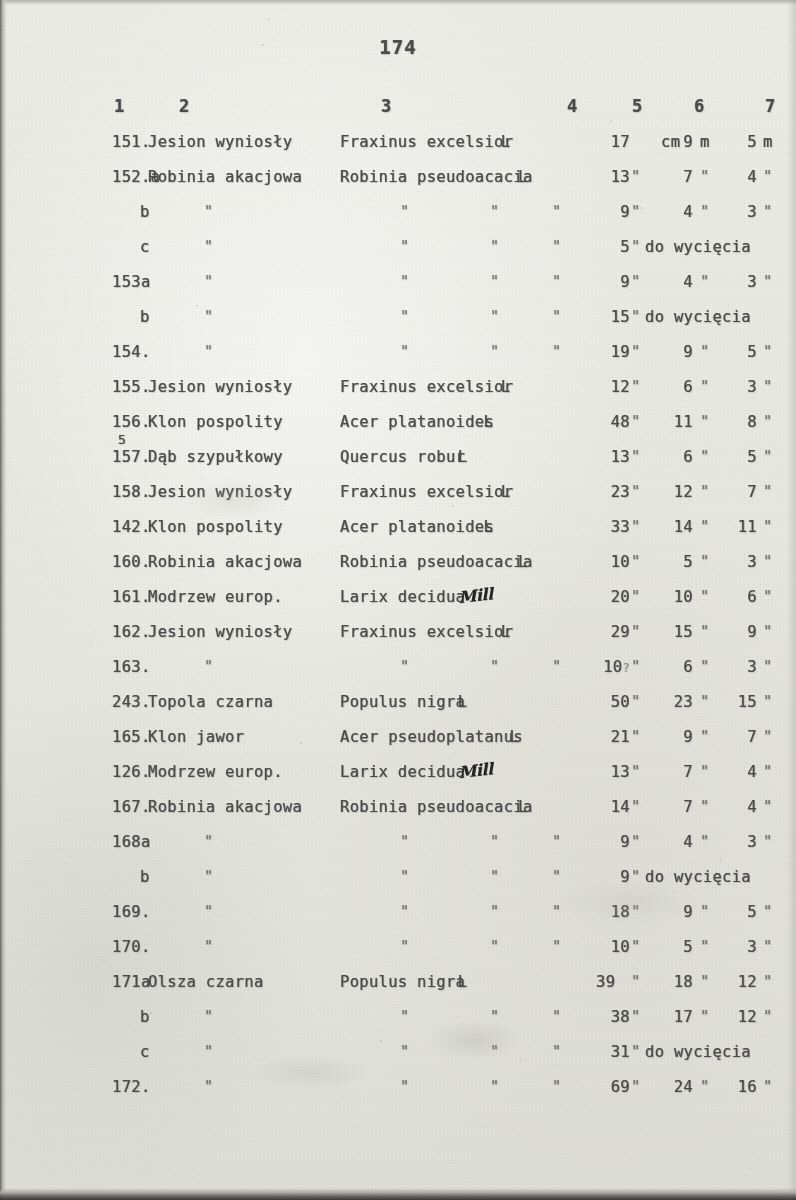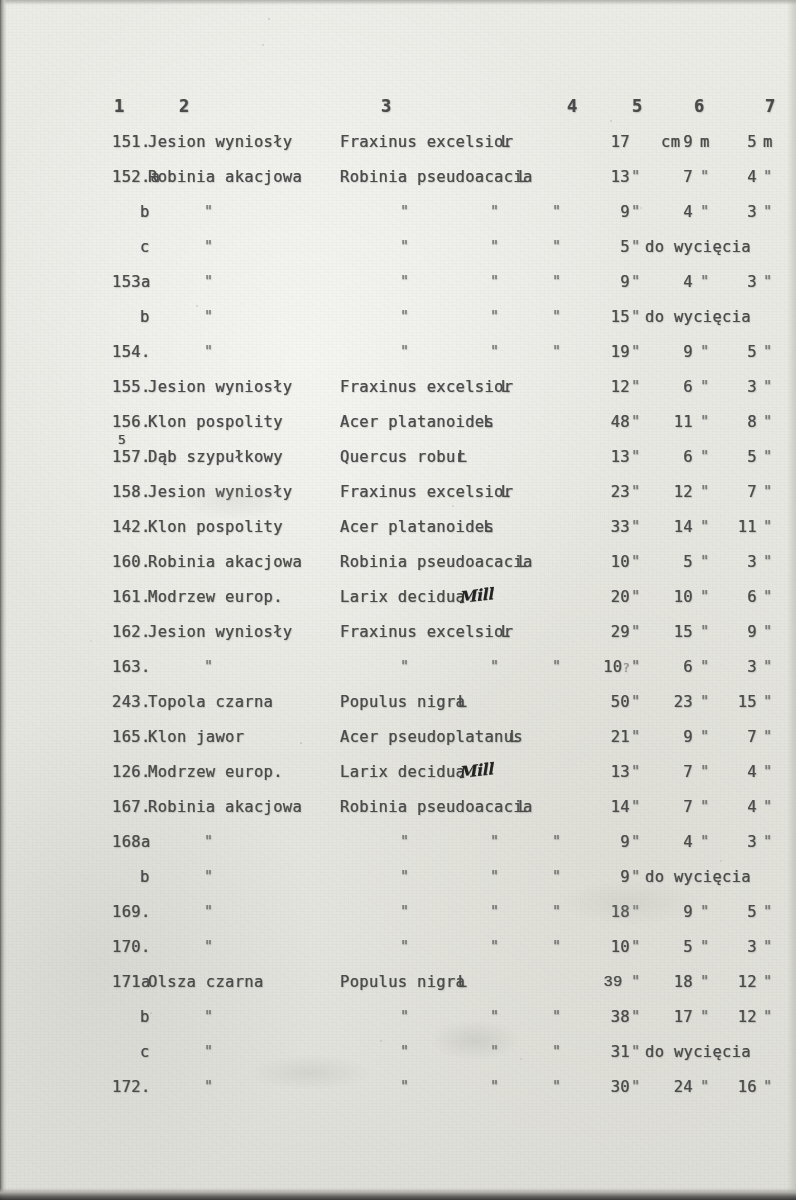--- a/index.html
+++ b/index.html
@@ -141,20 +141,21 @@
   .smudge{position:absolute;border-radius:50%;pointer-events:none;}
 </style>
 </head>
 <body>
 
 <div id="paper"></div>
 <div id="grain"></div>
 
 <div id="content">
 
+  <div id="page-number" class="ink">174</div>
 
   <div id="dot-rule-top" class="dot-rule ink">
       <span style="position:absolute;left:0.0px;opacity:0.83">.</span>
       <span style="position:absolute;left:22.0px;opacity:0.92">.</span>
       <span style="position:absolute;left:44.0px;opacity:0.77">.</span>
       <span style="position:absolute;left:64.0px;opacity:0.96">.</span>
       <span style="position:absolute;left:70.0px;opacity:0.70">.</span>
       <span style="position:absolute;left:91.0px;opacity:0.99">.</span>
       <span style="position:absolute;left:111.0px;opacity:0.63">.</span>
       <span style="position:absolute;left:131.0px;opacity:1.00">.</span>
@@ -533,21 +534,21 @@
         <div class="cell c-height ink" style="left: 667px; width: 26px; text-align: right;">5</div>
         <div class="cell c-u2 ink faint" style="left: 700px;">"</div>
         <div class="cell c-crown ink" style="left: 731px; width: 26px; text-align: right;">3</div>
         <div class="cell c-u3 ink faint" style="left: 763px;">"</div>
       </div>
       <div class="row">
         <div class="cell c-index ink" style="left: 112px;">171a</div>
         <div class="cell c-polish ink" style="left: 148px;">Olsza czarna</div>
         <div class="cell c-latin ink" style="left: 340px;">Populus nigra</div>
         <div class="cell c-auth ink" style="left: 457.8px;">L</div>
-        <div class="cell c-girth ink" style="left: 596px; width: 34px; text-align: center; font-family: Liberation Mono, monospace;">39</div>
+        <div class="cell c-girth ink" style="left: 596px; width: 34px; text-align: left;">39</div>
         <div class="cell c-u1 ink faint" style="left: 631px;">"</div>
         <div class="cell c-height ink" style="left: 667px; width: 26px; text-align: right;">18</div>
         <div class="cell c-u2 ink faint" style="left: 700px;">"</div>
         <div class="cell c-crown ink" style="left: 731px; width: 26px; text-align: right;">12</div>
         <div class="cell c-u3 ink faint" style="left: 763px;">"</div>
       </div>
       <div class="row">
         <div class="cell c-index ink" style="left: 140px;">b</div>
         <div class="cell c-polish ditto ink faint" style="left: 204px;">"</div>
         <div class="cell c-latin ditto ink faint" style="left: 400px;">"</div>
@@ -569,21 +570,21 @@
         <div class="cell c-girth ink" style="left: 596px; width: 34px; text-align: right;">31</div>
         <div class="cell c-u1 ink faint" style="left: 631px;">"</div>
         <div class="cell c-note ink" style="left: 645px;">do wycięcia</div>
       </div>
       <div class="row">
         <div class="cell c-index ink" style="left: 112px;">172.</div>
         <div class="cell c-polish ditto ink faint" style="left: 204px;">"</div>
         <div class="cell c-latin ditto ink faint" style="left: 400px;">"</div>
         <div class="cell c-auth ditto ink faint" style="left: 490px;">"</div>
         <div class="cell c-auth ditto ink faint" style="left: 552px;">"</div>
-        <div class="cell c-girth ink" style="left: 596px; width: 34px; text-align: right;">30</div>
+        <div class="cell c-girth ink" style="left: 596px; width: 34px; text-align: right;">69</div>
         <div class="cell c-u1 ink faint" style="left: 631px;">"</div>
         <div class="cell c-height ink" style="left: 667px; width: 26px; text-align: right;">24</div>
         <div class="cell c-u2 ink faint" style="left: 700px;">"</div>
         <div class="cell c-crown ink" style="left: 731px; width: 26px; text-align: right;">16</div>
         <div class="cell c-u3 ink faint" style="left: 763px;">"</div>
       </div>
     </div>
 
 <div class="speck" style="left: 268px; top: 18px; width: 2px; height: 2px; opacity: 0.35;"></div>
     <div class="speck" style="left: 262px; top: 44px; width: 1.5px; height: 1.5px; opacity: 0.3;"></div>

